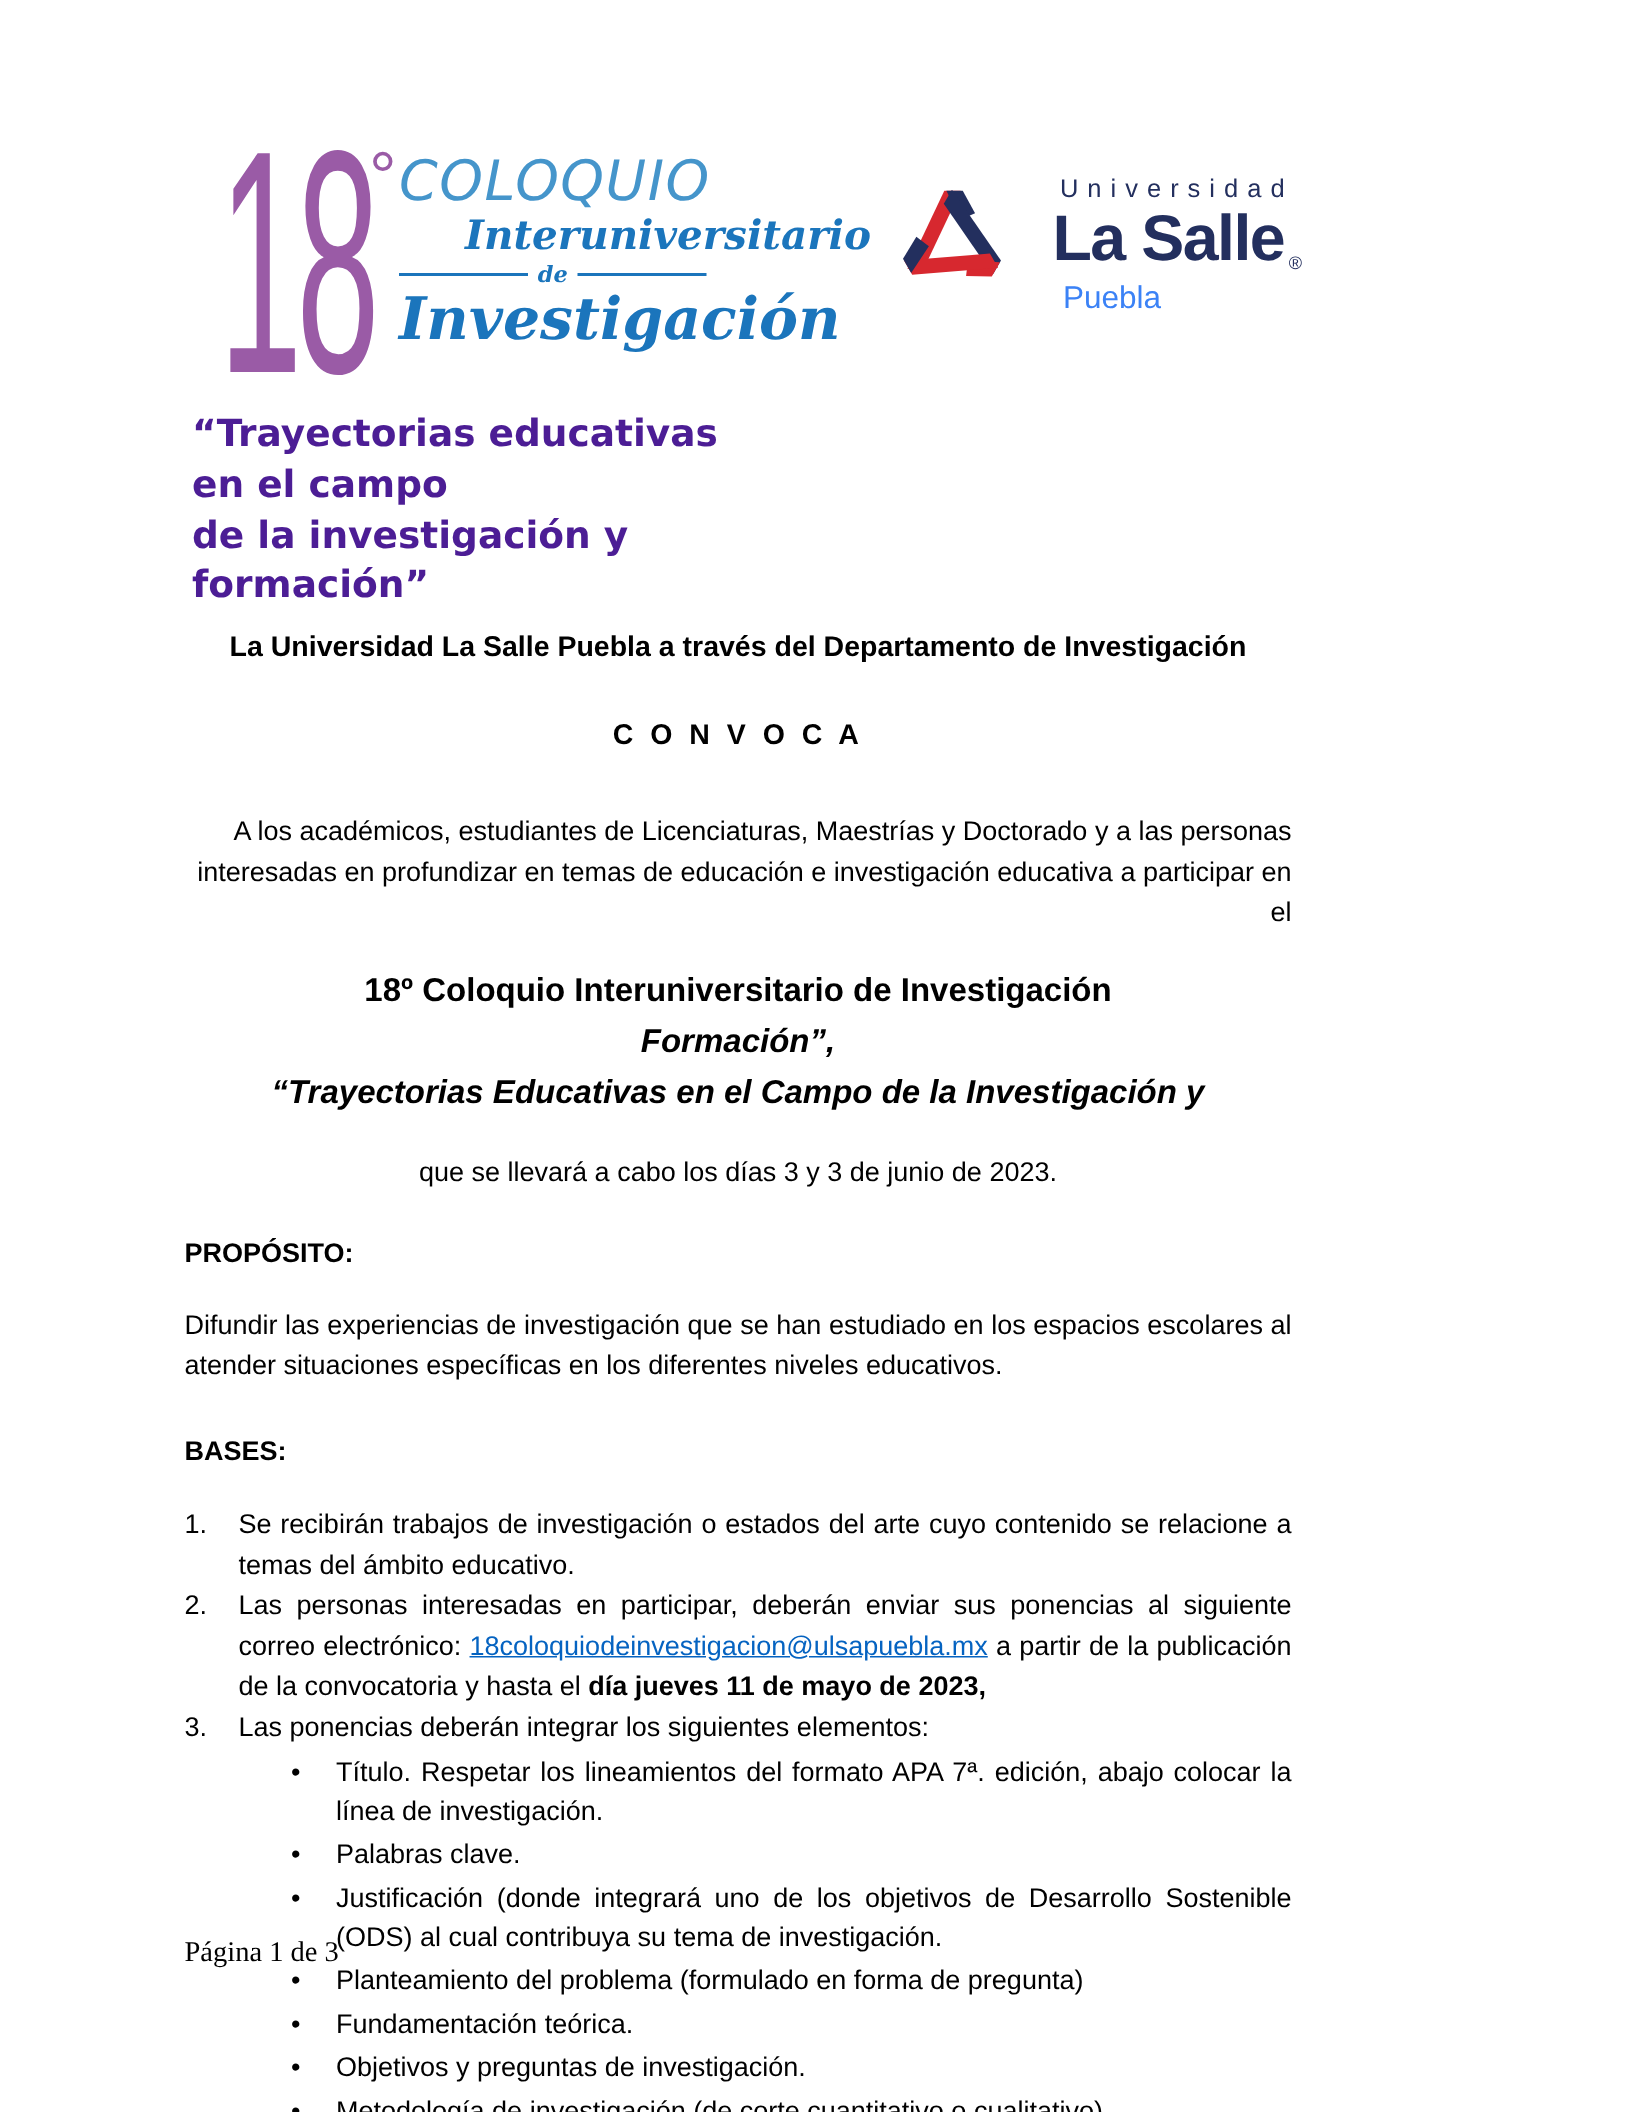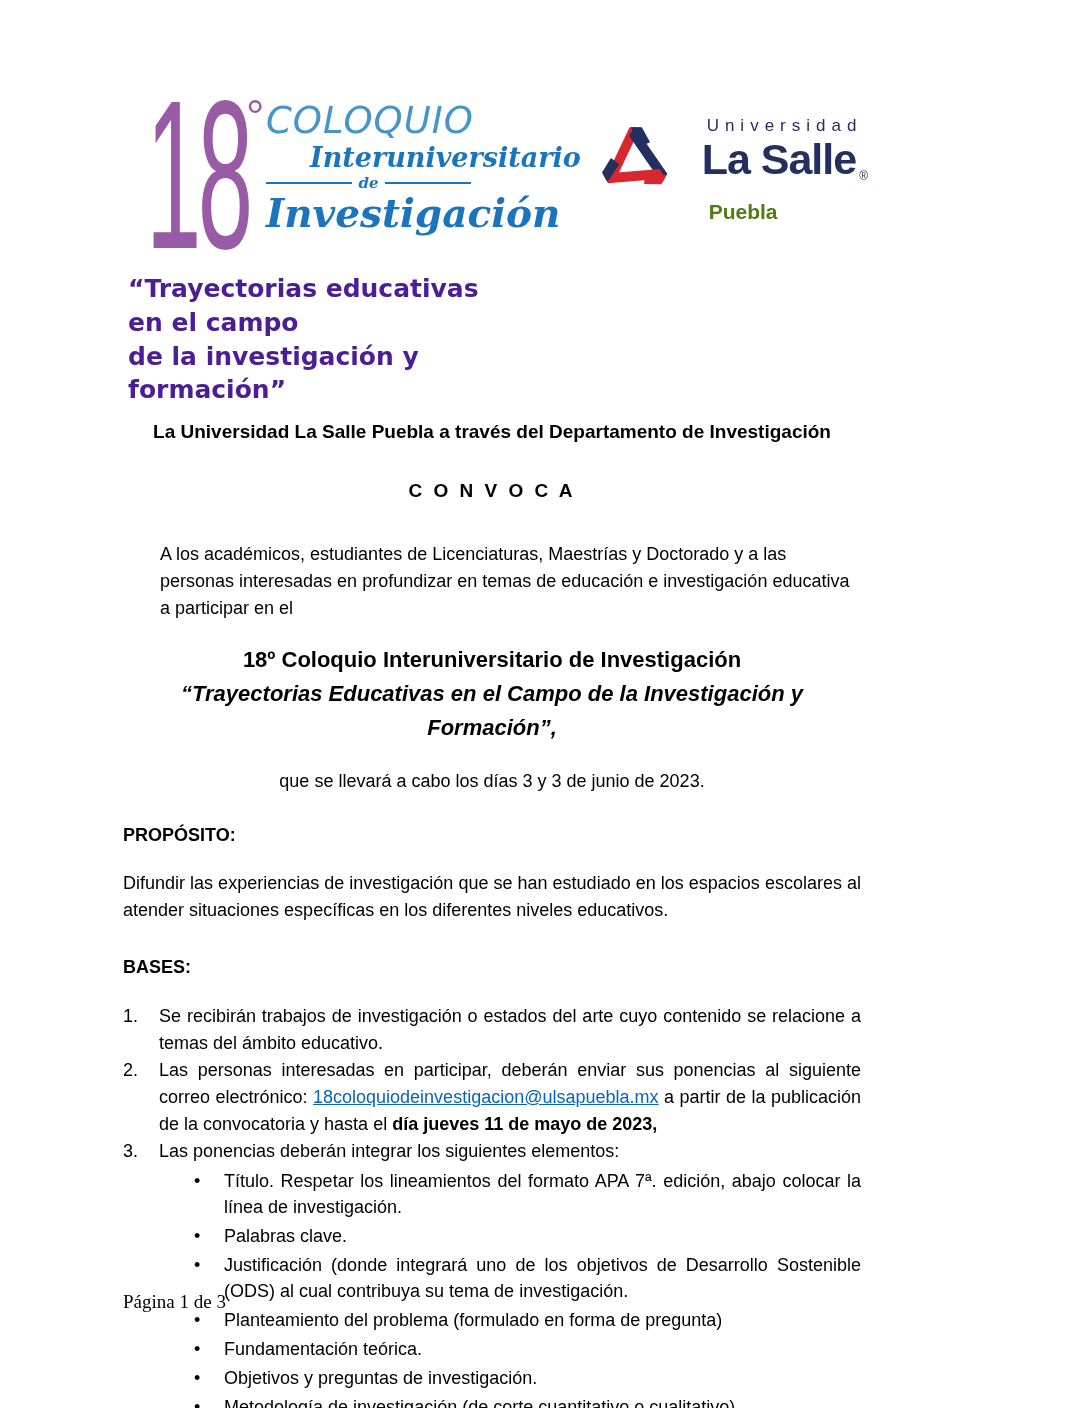--- a/index.html
+++ b/index.html
@@ -33,26 +33,26 @@
   .tagline { margin-top:12px; margin-left:-18px; width:352px; text-align:left;
              font-family:"DejaVu Sans", sans-serif; font-weight:700;
              font-size:25px; color:#4c1d95; line-height:1.35; }
 
   .logo-right { display:flex; gap:26px; margin-top:22px; align-items:flex-start; }
   .star { display:block; }
   .lasalle-text { padding-top:2px; }
   .universidad { font-size:17px; letter-spacing:6px; color:#232F5E; margin-left:5px; font-weight:400; }
   .lname { font-size:43px; font-weight:700; color:#232F5E; line-height:1.1; letter-spacing:-1px; }
   .reg { font-size:12px; font-weight:400; position:relative; top:6px; left:3px; }
-  .puebla { font-size:21px; font-weight:700; color:#4d7c0f; margin-left:7px; margin-top:17px; }
+  .puebla { font-size:21px; font-weight:400; color:#3b82f6; margin-left:7px; margin-top:4px; }
 
   
   .doc-heading { margin-top:14px; text-align:center; font-weight:700; font-size:19px; }
   .convoca { margin-top:37px; text-align:center; font-weight:700; font-size:19px; letter-spacing:3px; }
-  .intro { margin-top:39px; text-align:left; font-size:18px; line-height:27px;margin-left:37px; }
+  .intro { margin-top:39px; text-align:right; font-size:18px; line-height:27px; }
   .title { margin-top:21px; text-align:center; font-weight:700; font-size:22px; line-height:34px; }
   .title .it { font-style:italic; }
   .dateline { margin-top:26px; text-align:center; font-size:18px; }
   .sec-heading { margin-top:33px; font-weight:700; font-size:18px; }
   .para { margin-top:24px; font-size:18px; line-height:27px; text-align:justify; }
   .olist { margin-top:25px; }
   .oli { display:flex; font-size:18px; line-height:27px; }
   .oli .num { width:36px; flex:none; }
   .oli .otxt { flex:1; text-align:justify; }
   .ulist { margin-top:2px; }
@@ -120,22 +120,22 @@
 
   <div class="content">
 
     <div class="doc-heading">La Universidad La Salle Puebla a través del Departamento de Investigación</div>
     <div class="convoca">C O N V O C A</div>
 
     <div class="intro">A los académicos, estudiantes de Licenciaturas, Maestrías y Doctorado y a las personas interesadas en profundizar en temas de educación e investigación educativa a participar en el</div>
 
     <div class="title">
       <div>18º Coloquio Interuniversitario de Investigación</div>
+      <div class="it">Formación”,</div>
       <div class="it">“Trayectorias Educativas en el Campo de la Investigación y</div>
-      <div class="it">Formación”,</div>
     </div>
 
     <div class="dateline">que se llevará a cabo los días 3 y 3 de junio de 2023.</div>
 
     <div class="sec-heading">PROPÓSITO:</div>
     <div class="para">Difundir las experiencias de investigación que se han estudiado en los espacios escolares al atender situaciones específicas en los diferentes niveles educativos.</div>
 
     <div class="sec-heading">BASES:</div>
 
     <div class="olist">

